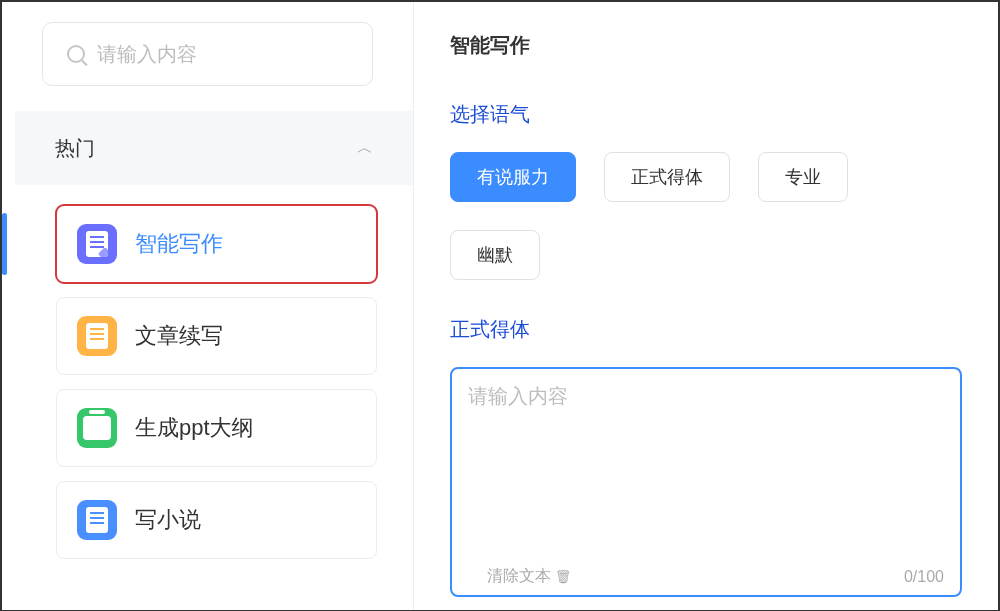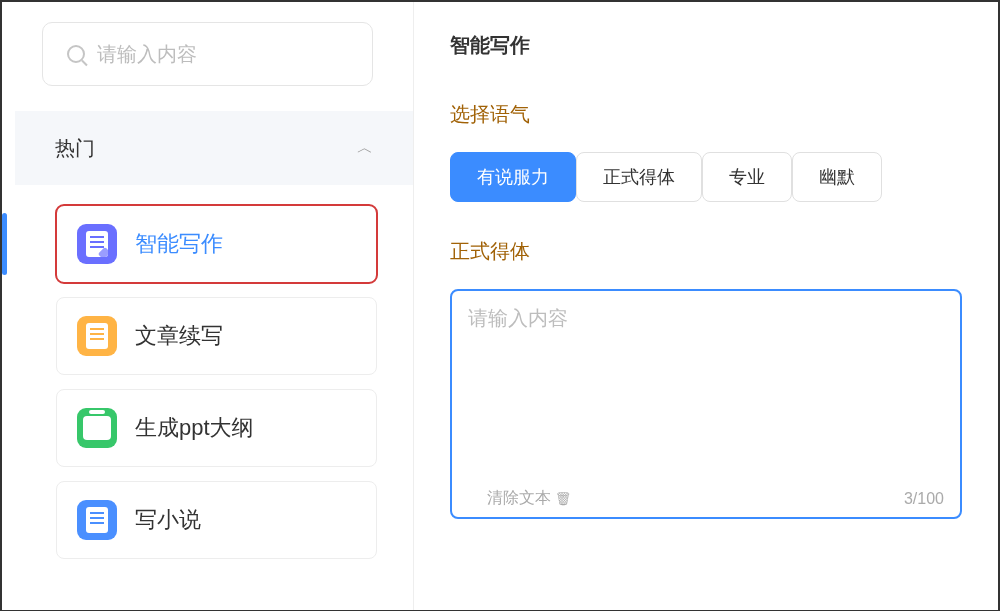--- a/index.html
+++ b/index.html
@@ -199,27 +199,27 @@
       flex: 1;
       padding: 30px 36px 0 36px;
     }
     .page-title {
       font-size: 20px;
       color: #333;
       margin-bottom: 42px;
     }
     .section-label {
       font-size: 20px;
-      color: #a16207;
+      color: #1d4ed8;
       margin-bottom: 24px;
     }
     .tone-buttons {
       display: flex;
       flex-wrap: wrap;
-      gap: 0;
+      gap: 28px;
       margin-bottom: 36px;
     }
     .tone-btn {
       height: 50px;
       padding: 0 26px;
       border: 1px solid #e0e0e0;
       border-radius: 8px;
       background: #fff;
       font-size: 18px;
       color: #333;
@@ -328,16 +328,16 @@
   </div>
 
   <div class="section-label">正式得体</div>
   <div class="content-area">
     <textarea class="content-textarea" placeholder="请输入内容" style=""></textarea>
     <div class="content-footer">
       <span class="clear-btn">
         <span>清除文本</span>
         <span class="trash-icon">🗑</span>
       </span>
-      <span>3/100</span>
+      <span>0/100</span>
     </div>
   </div>
 </main>
 
 </body></html>

